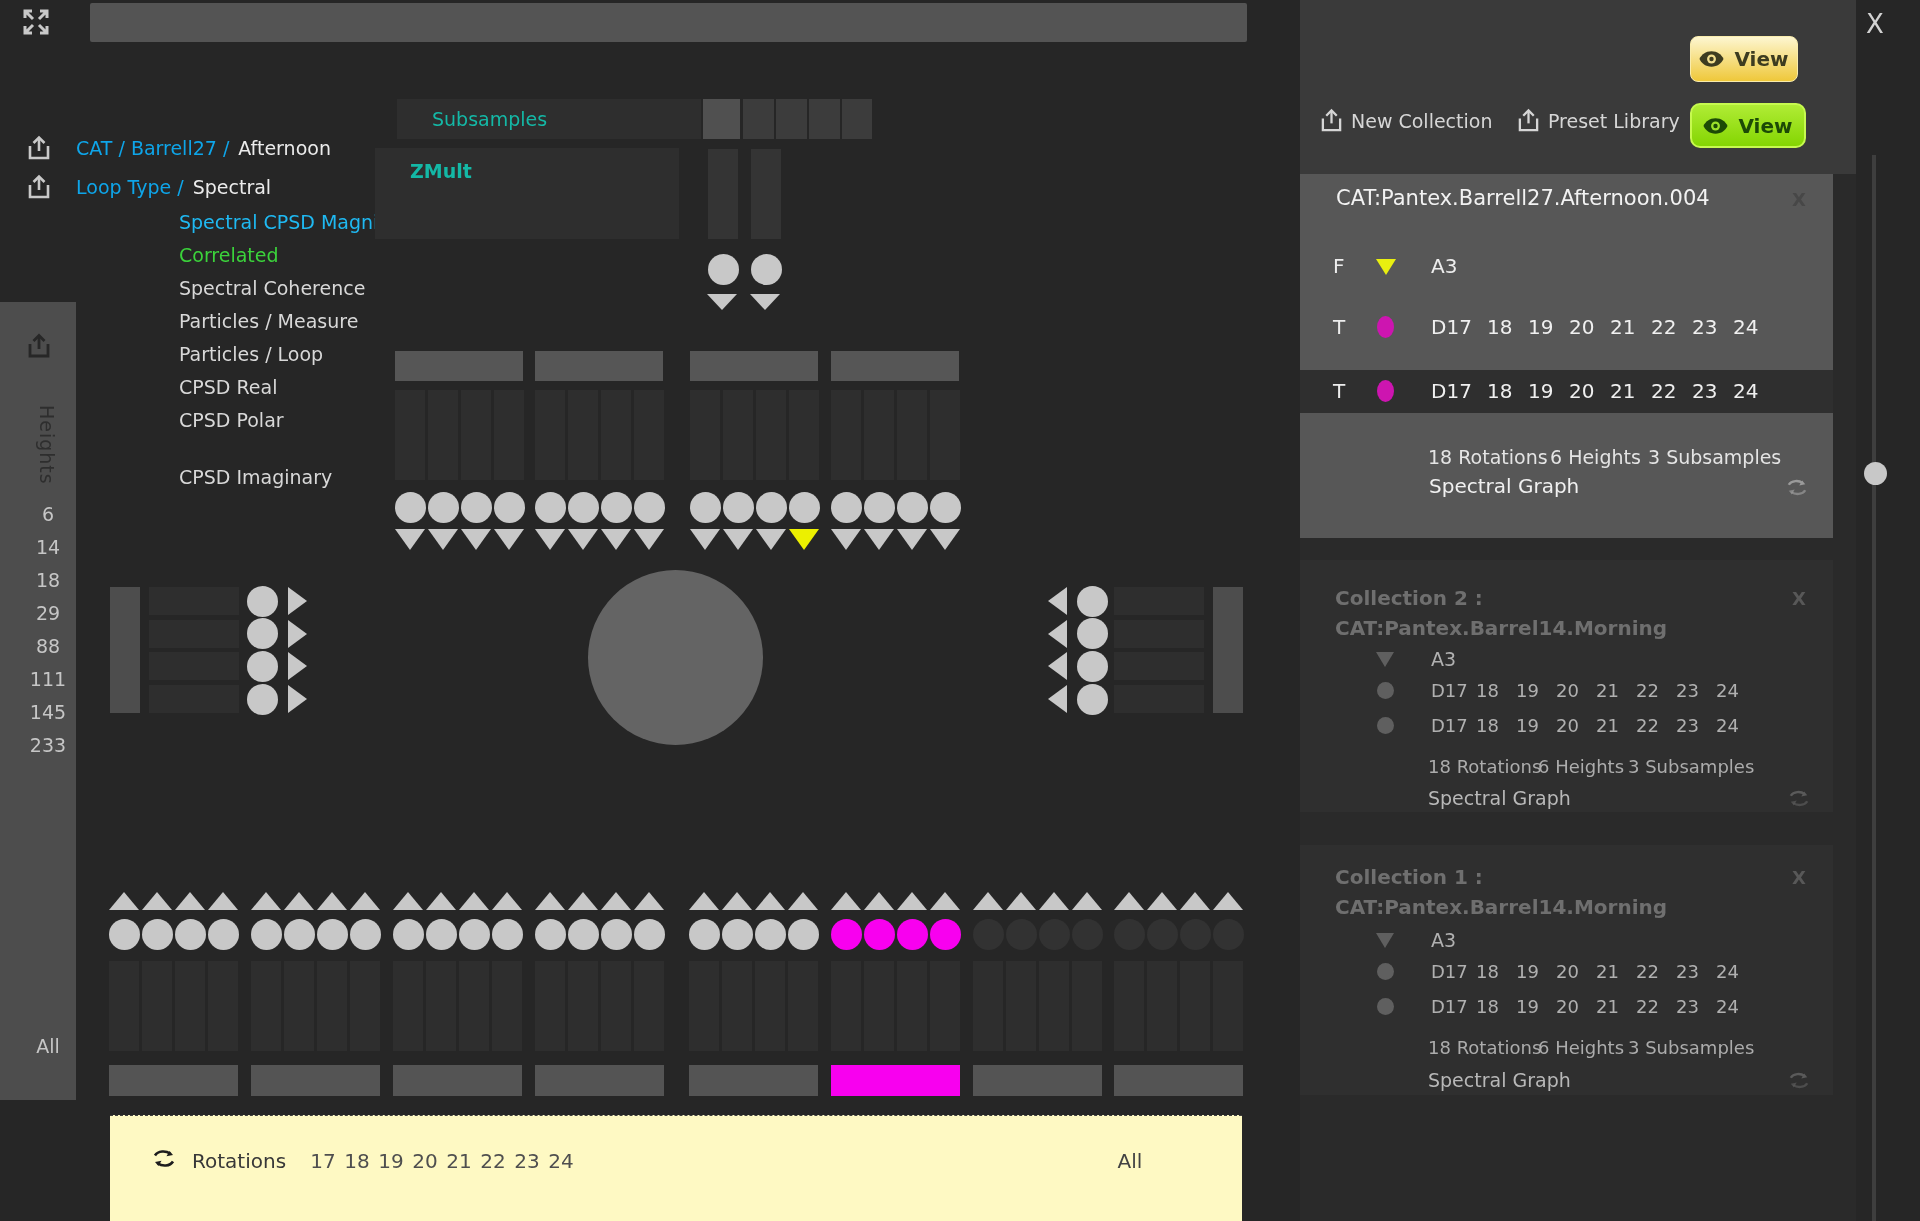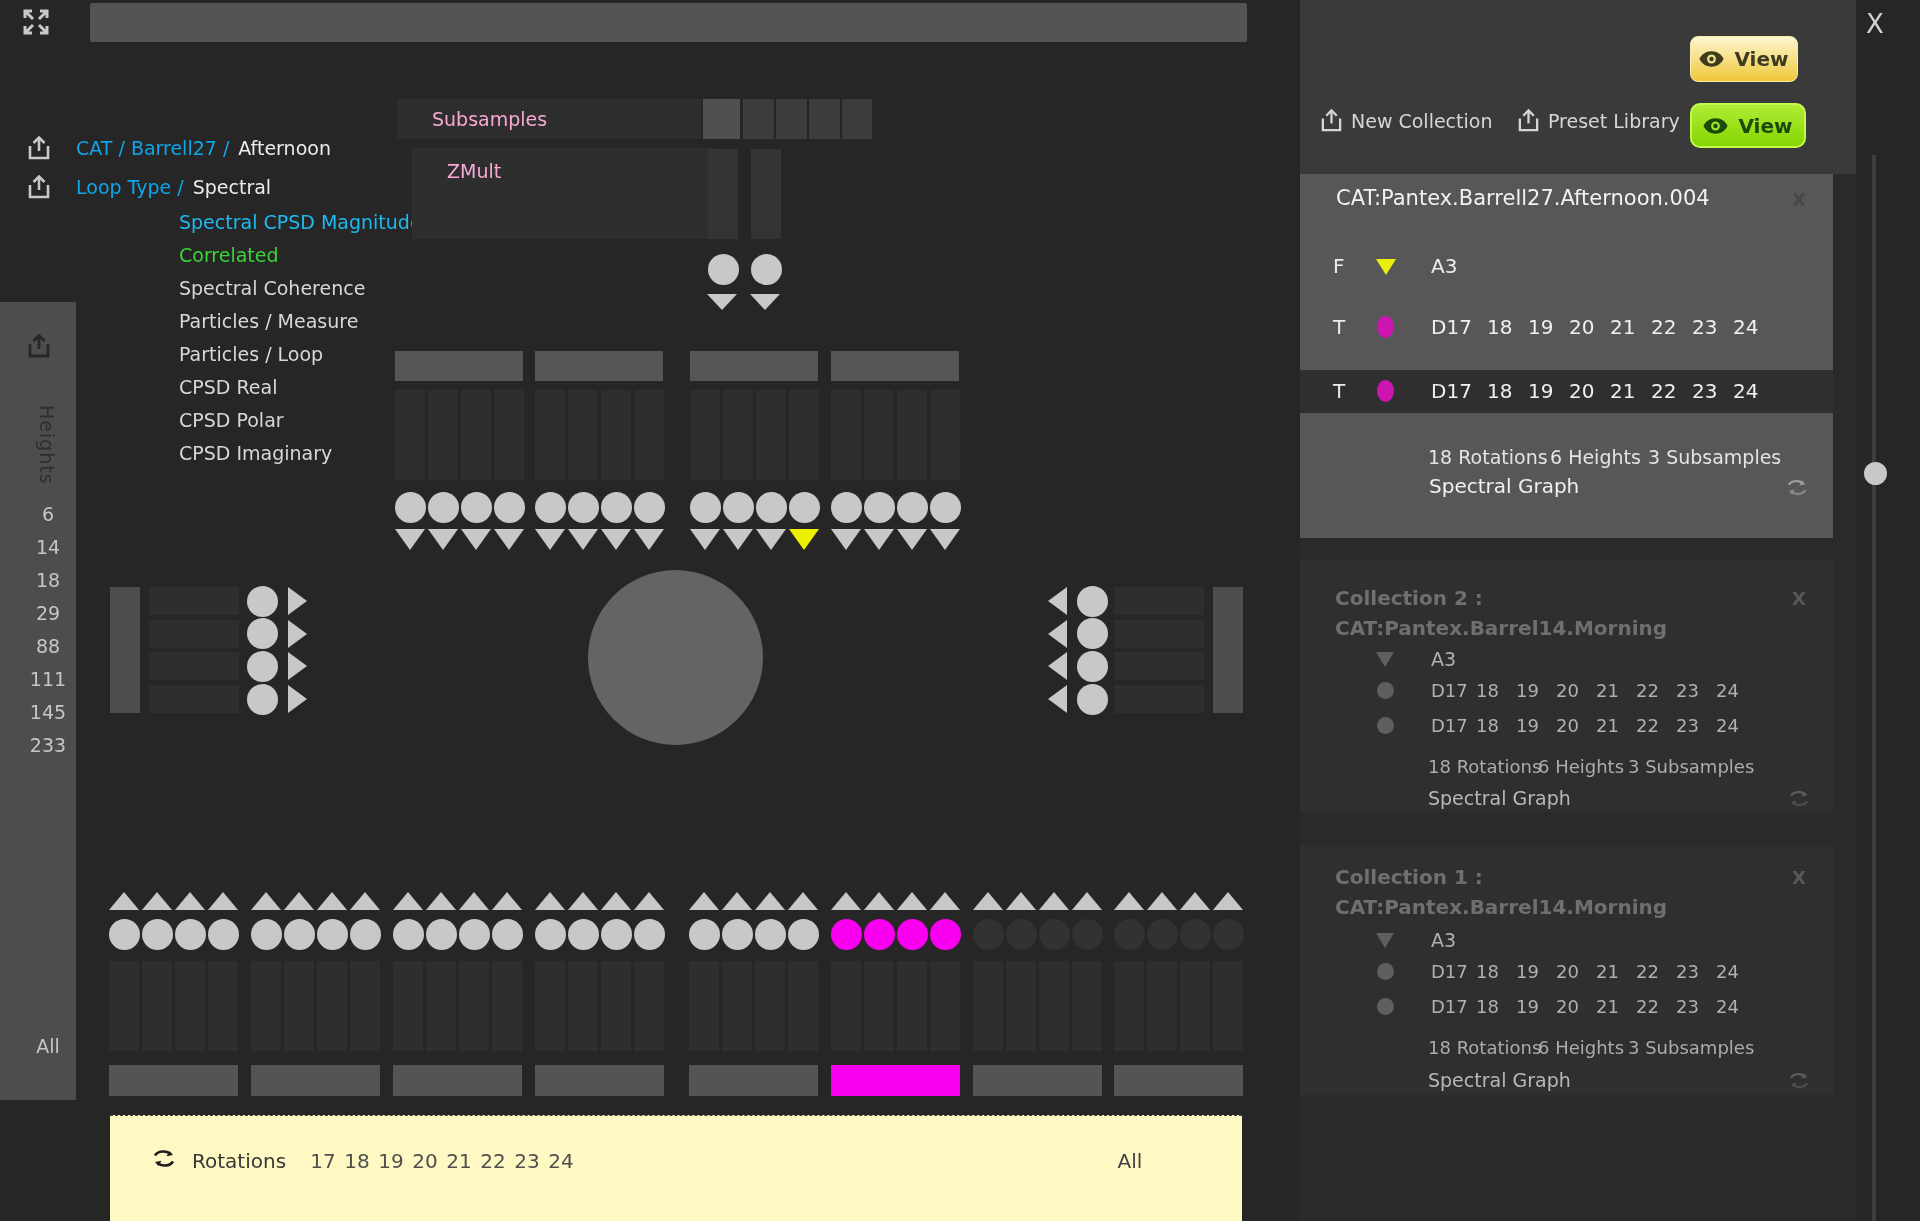--- a/index.html
+++ b/index.html
@@ -24,21 +24,21 @@
   .crumb .pre { color:#0ea5e9; }
   .crumb .cur { color:#ebebeb; margin-left:9px; }
   .menu-opt { height:33px; line-height:33px; font-size:19px; cursor:default; white-space:nowrap; }
 
   
   #sidebar { left:0; top:302px; width:76px; height:798px; background:#4d4d4d; }
   .sb-num { display:block; width:60px; text-align:center; height:33px; line-height:33px; font-size:19px; color:#c6c6c6; }
   #heights-label { writing-mode:vertical-rl; font-size:19px; color:#2e2e2e; letter-spacing:1px; }
 
   
-  .ctrl-box { background:#2e2e2e; font-size:19px; color:#f9a8d4; }
+  .ctrl-box { background:#2e2e2e; font-size:19px; color:#14b8a6; }
 
   
   #footer { left:110px; top:1115px; width:1132px; height:106px; background:#fef9c3; border-top:1px dashed #3e3e3e; }
   .fnum { display:inline-block; width:34px; text-align:center; font-size:20px; color:#4f4f4f; }
 
   
   #panel { left:1300px; top:0; width:556px; height:1221px; background:#2a2a2a; }
   #panel-top { left:0; top:0; width:556px; height:174px; background:#3a3a3a; }
   .view-btn { display:flex; align-items:center; justify-content:center; gap:10px; font-size:20px; font-weight:bold; cursor:pointer; }
   #view-btn-yellow { left:390px; top:36px; width:108px; height:46px; border-radius:8px;
@@ -100,21 +100,21 @@
     <span class="pre">Loop Type /</span><span class="cur">Spectral</span>
   </div>
   <div class="abs" style="left:179px; top:206px;" id="graph-menu">
       <div class="menu-opt" style="color: rgb(31, 185, 242);">Spectral CPSD Magnitude</div>
       <div class="menu-opt" style="color: rgb(59, 211, 59);">Correlated</div>
       <div class="menu-opt" style="color: rgb(216, 216, 216);">Spectral Coherence</div>
       <div class="menu-opt" style="color: rgb(216, 216, 216);">Particles / Measure</div>
       <div class="menu-opt" style="color: rgb(216, 216, 216);">Particles / Loop</div>
       <div class="menu-opt" style="color: rgb(216, 216, 216);">CPSD Real</div>
       <div class="menu-opt" style="color: rgb(216, 216, 216);">CPSD Polar</div>
-      <div class="menu-opt" style="color: rgb(216, 216, 216);">CPSD Imaginary</div>
+      <div class="menu-opt" style="color: rgb(216, 216, 216); margin-top: 24px;">CPSD Imaginary</div>
     </div>
 
   <div class="abs" id="sidebar">
     <div class="abs dim-icon" style="left:27px; top:31px;">
       <svg viewBox="0 0 24 26" width="24" height="26" stroke="currentColor" fill="none" stroke-width="2.8">
         <path d="M3 11 V23 H21 V11"></path>
           <path d="M12 16 V3"></path>
           <path d="M6.5 8 L12 2.5 L17.5 8"></path>
       </svg>
     </div>
@@ -134,21 +134,21 @@
 
   <div class="abs ctrl-box" style="left:397px; top:99px; width:304px; height:40px; line-height:40px; padding-left:35px;">
     <span>Subsamples</span>
   </div>
   <div class="abs" style="left:703px; top:99px; width:37px; height:40px; background:#505050;"></div>
   <div class="abs" style="left:743px; top:99px; width:31px; height:40px; background:#3c3c3c;"></div>
   <div class="abs" style="left:776px; top:99px; width:31px; height:40px; background:#3c3c3c;"></div>
   <div class="abs" style="left:809px; top:99px; width:31px; height:40px; background:#3c3c3c;"></div>
   <div class="abs" style="left:842px; top:99px; width:30px; height:40px; background:#3c3c3c;"></div>
 
-  <div class="abs ctrl-box" style="left:412px; top:148px; width:304px; height:91px; padding:12px 0 0 35px;">
+  <div class="abs ctrl-box" style="left:375px; top:148px; width:304px; height:91px; padding:12px 0 0 35px;font-weight:bold;">
     <span>ZMult</span>
   </div>
   <div class="abs" style="left:708px; top:149px; width:30px; height:90px; background:#343434;"></div>
   <div class="abs" style="left:751px; top:149px; width:30px; height:90px; background:#343434;"></div>
   <div class="abs circle" style="left:708px; top:254px; width:31px; height:31px; background:#c8c8c8;"></div>
   <div class="abs circle" style="left:751px; top:254px; width:31px; height:31px; background:#c8c8c8;"></div>
   <div class="abs tri-down sm" style="left:707px; top:294px;"></div>
   <div class="abs tri-down sm" style="left:750px; top:294px;"></div>
 
   <div id="gen-layer">

